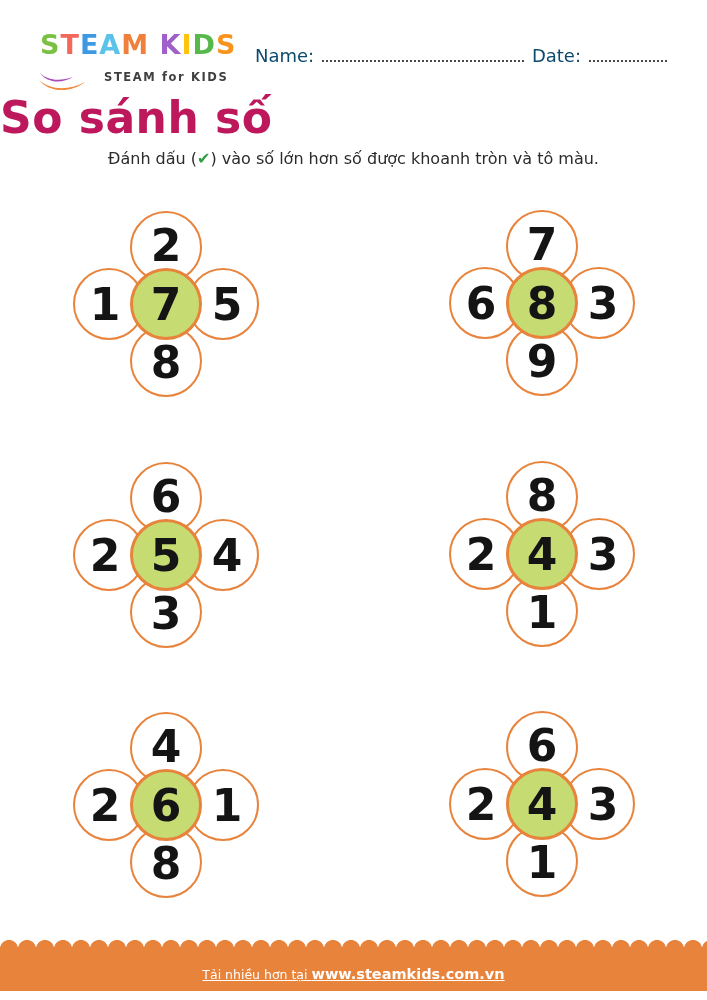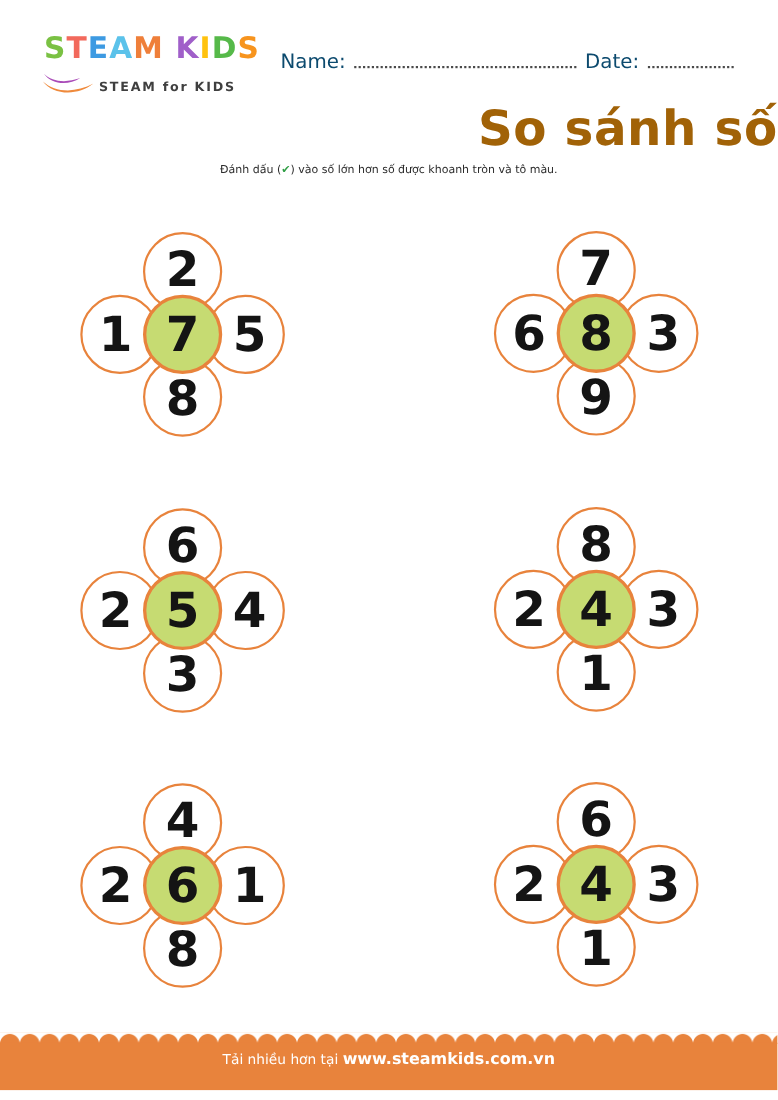--- a/index.html
+++ b/index.html
@@ -4,40 +4,40 @@
 <style>
   html,body { margin:0; padding:0; background:#ffffff; }
   .page {
     position:relative; width:707px; height:1000px; background:#ffffff;
     font-family:"DejaVu Sans","Liberation Sans",sans-serif; overflow:hidden;
   }
 
   
   .logo { position:absolute; left:40px; top:31px; }
   .logo-text { font-size:27px; font-weight:800; letter-spacing:1px; line-height:1; white-space:nowrap; }
-  .logo-sub { display:flex; align-items:flex-end; margin-top:6px; }
+  .logo-sub { display:flex; align-items:flex-start; margin-top:12px;gap:14px; }
   .logo-swoosh { margin-left:-2px; margin-right:4px; }
   .logo-subtitle { font-size:11.5px; font-weight:700; letter-spacing:1.6px; color:#3f3f3f; }
 
   .namedate {
     position:absolute; left:255px; top:42px; width:412px;
     display:flex; align-items:baseline; font-size:18px; color:#0c4a6e;
   }
   .dotline { border-bottom:2px dotted #4a4a4a; height:18px; margin:0 8px; }
   .dotline.name { flex:1 1 auto; }
   .dotline.date { width:78px; margin-right:0; }
 
   
   .title {
-    position:absolute; left:0; top:92px; width:100%; text-align:right;
-    font-size:44px; font-weight:800; color:#a16207; letter-spacing:0.5px;
+    position:absolute; left:0; top:92px; width:100%; text-align:left;
+    font-size:44px; font-weight:800; color:#be185d; letter-spacing:0.5px;
   }
   .instruction {
     position:absolute; left:0; top:149px; width:100%; text-align:center;
-    font-size:10px; font-weight:500; color:#2b2b2b;
+    font-size:16px; font-weight:500; color:#2b2b2b;
   }
   .checkmark { font-weight:800; }
 
   
   .flower { position:absolute; width:190px; height:190px; }
   .petal {
     position:absolute; width:72px; height:72px; box-sizing:border-box;
     background:#ffffff; border:2px solid #E8833C; border-radius:50%; z-index:1;
   }
   .petal.top    { left:59px; top:2px; }
@@ -68,21 +68,21 @@
   
   .footer-scallops {
     position:absolute; left:0; top:939px; width:100%; height:10px;
     background-image:radial-gradient(circle 9px at 9px 10px, #E8833C 8.6px, rgba(232,131,60,0) 9.4px);
     background-size:18px 10px; background-repeat:repeat-x;
   }
   .footer-bar {
     position:absolute; left:0; top:948px; width:100%; height:43px;
     background:#E8833C; color:#ffffff; text-align:center;
   }
-  .footer-line1 { margin-top:7px; font-size:12.5px; }
+  .footer-line1 { margin-top:18px; font-size:12.5px;text-decoration:underline; }
   .footer-url { font-weight:800; font-size:14.5px; }
   .footer-line2 { margin-top:2px; font-size:12.5px; font-style:italic; }
 </style>
 </head>
 <body>
 
 <div class="page">
 
   <div class="logo">
     <div class="logo-text">

